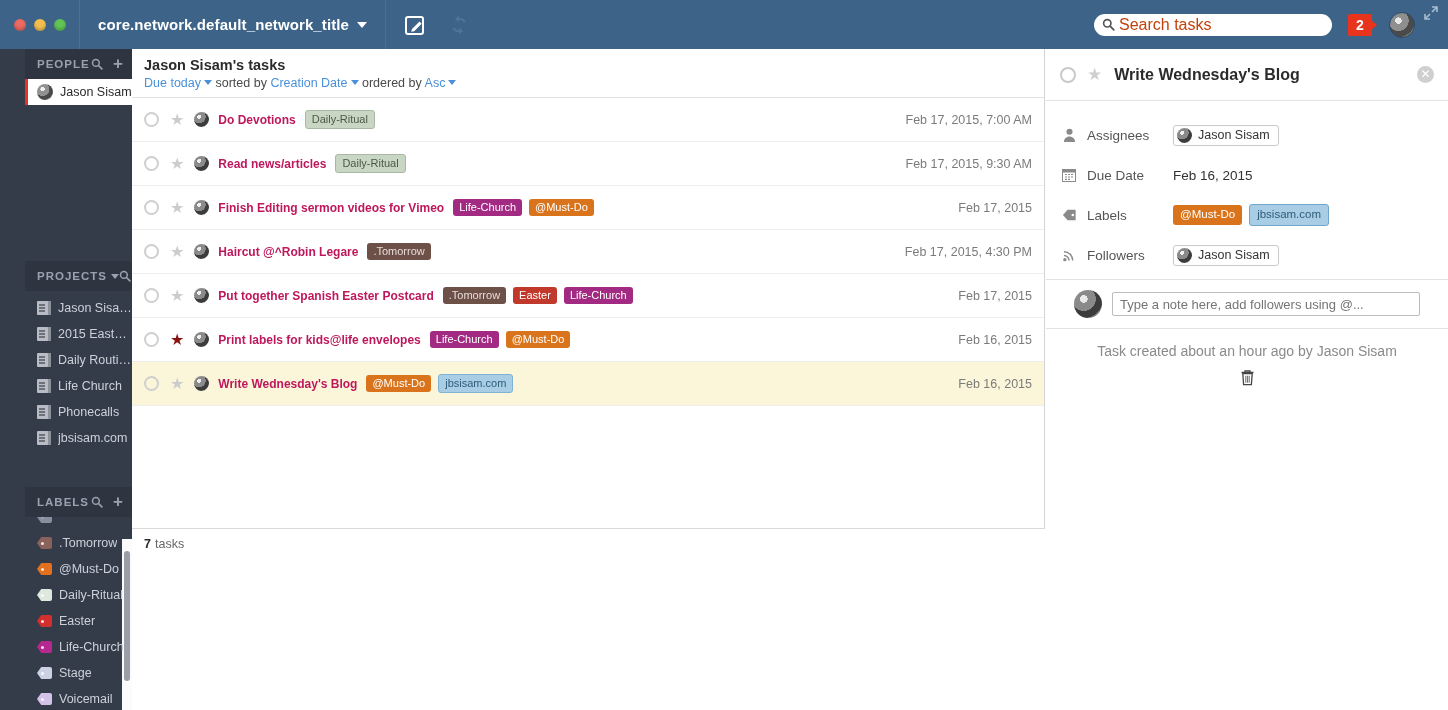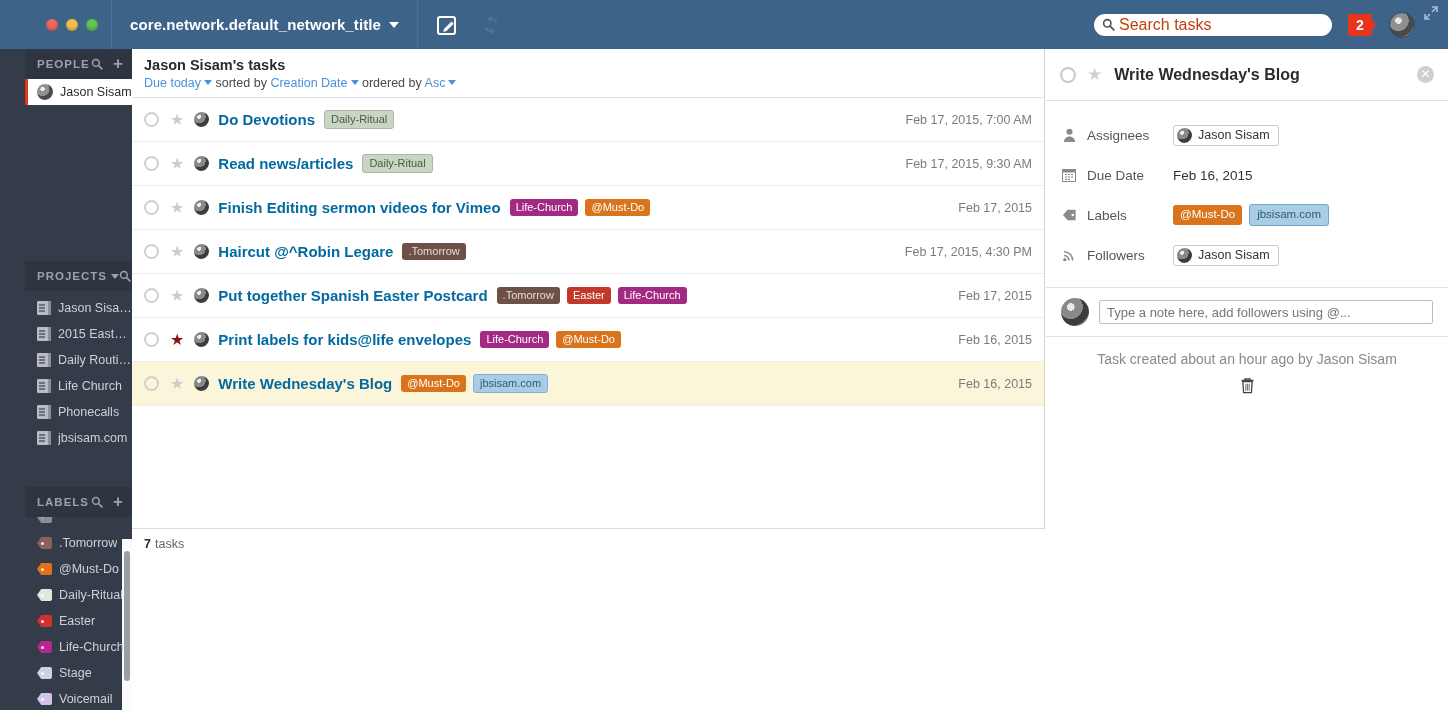--- a/index.html
+++ b/index.html
@@ -6,21 +6,21 @@
   html, body {
     width: 1448px; height: 710px;
     font-family: "Liberation Sans", sans-serif;
     background: #fff; overflow: hidden;
   }
   #app { position: relative; width: 1448px; height: 710px; }
 
   
   .topbar {
     position: absolute; top: 0; left: 0; width: 1448px; height: 49px;
-    background: #3d6388; display: flex; align-items: center; padding-left: 32px;
+    background: #3d6388; display: flex; align-items: center;
   }
   .tb-seg { height: 49px; display: flex; align-items: center; }
   .traffic {
     width: 80px; justify-content: center; gap: 8px;
     border-right: 1px solid #4b719a;
   }
   .dot { width: 12px; height: 12px; border-radius: 50%; display:block; }
   .dot.red { background: #ec6a5f; box-shadow: inset 0 -2px 3px rgba(0,0,0,.22); }
   .dot.yellow { background: #f4bf4f; box-shadow: inset 0 -2px 3px rgba(0,0,0,.22); }
   .dot.green { background: #61c454; box-shadow: inset 0 -2px 3px rgba(0,0,0,.22); }
@@ -152,21 +152,21 @@
   .chk {
     width: 15px; height: 15px; border-radius: 50%; border: 2px solid #cfcfcf;
     flex: 0 0 15px; margin-right: 11px;
   }
   .star { font-size: 16px; color: #cccccc; margin-right: 10px; line-height: 1; }
   .star.on { color: #8b1111; }
   .row-avatar {
     width: 15px; height: 15px; border-radius: 50%; flex: 0 0 15px; margin-right: 9px;
     background: radial-gradient(circle at 35% 32%, #efefef 0 14%, #8a8a8a 15% 45%, #3c3c3c 46% 72%, #7a7a7a 73% 100%);
   }
-  .task-name { font-size: 15px; font-weight: bold; color: #0369a1; white-space: nowrap; }
+  .task-name { font-size: 12px; font-weight: bold; color: #be185d; white-space: nowrap; }
   .pills { display: flex; align-items: center; gap: 7px; margin-left: 9px; }
   .pill {
     font-size: 11px; padding: 2px 6px 3px; border-radius: 3px; color: #fff;
     white-space: nowrap; line-height: 1.1;
   }
   .task-date { margin-left: auto; font-size: 12.5px; color: #7b7b7b; white-space: nowrap; }
 
   .statusbar {
     position: absolute; bottom: 0; left: 0; width: 913px; height: 30px;
     border-top: 1px solid #d9d9d9; background: #fff;
@@ -212,22 +212,22 @@
     width: 15px; height: 15px; border-radius: 50%;
     background: radial-gradient(circle at 35% 32%, #efefef 0 14%, #8a8a8a 15% 45%, #3c3c3c 46% 72%, #7a7a7a 73% 100%);
   }
   .spin { display: inline-flex; flex-direction: column; gap: 2px; margin: 0 4px; cursor: pointer; }
   .spin i { width:0;height:0;border-left:4px solid transparent;border-right:4px solid transparent; display:block; }
   .spin i.up { border-bottom: 5px solid #333; }
   .spin i.dn { border-top: 5px solid #333; }
   .muted { color: #9a9a9a; }
 
   .note-wrap {
-    margin-top: 12px; border-top: 1px solid #e2e2e2; border-bottom: 1px solid #e2e2e2;
-    padding: 10px 15px; display: flex; align-items: center; gap: 10px;
+    margin-top: 4px; border-top: 1px solid #e2e2e2; border-bottom: 1px solid #e2e2e2;
+    padding: 10px 28px; display: flex; align-items: center; gap: 10px;
   }
   .note-av {
     width: 28px; height: 28px; border-radius: 50%; flex: 0 0 28px;
     background: radial-gradient(circle at 35% 32%, #e9e9e9 0 14%, #8a8a8a 15% 45%, #3c3c3c 46% 72%, #7a7a7a 73% 100%);
   }
   .note-input {
     flex: 1; height: 24px; border: 1px solid #bdbdbd; border-radius: 2px;
     font-size: 13px; color: #8d8d8d; padding: 0 7px; font-family: "Liberation Sans", sans-serif;
     background: #fff;
   }

